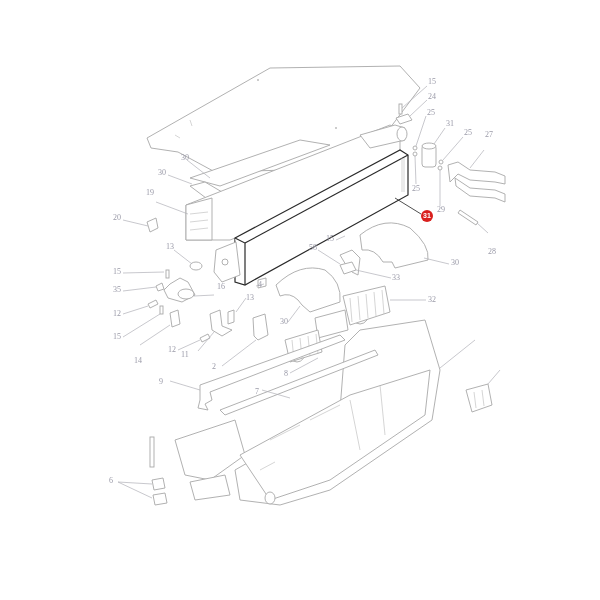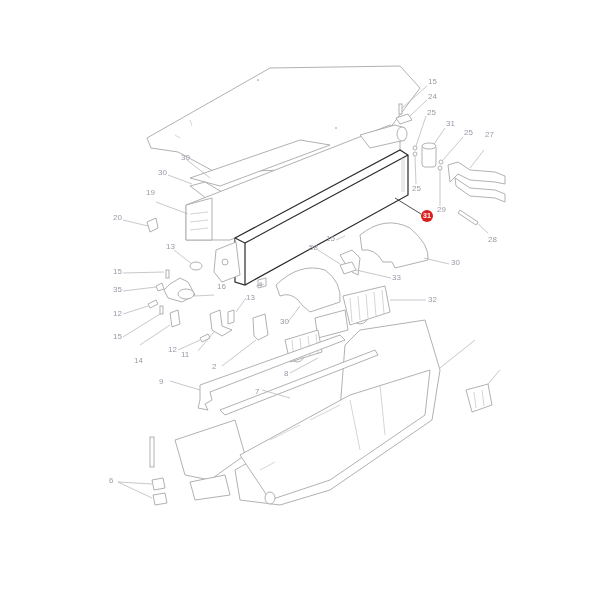--- a/index.html
+++ b/index.html
@@ -1,18 +1,18 @@
 <!DOCTYPE html>
 <html><head>
   <meta charset="utf-8">
   <style>
     html, body { margin: 0; padding: 0; background: #ffffff; }
     body { width: 600px; height: 600px; overflow: hidden; position: relative; font-family: "Liberation Sans", sans-serif; }
     #diagram { position: absolute; left: 0; top: 0; width: 600px; height: 600px; }
-    .lbl { position: absolute; font-size: 8px; color: #9a9aa8; font-family: Liberation Sans, sans-serif; line-height: 1; }
+    .lbl { position: absolute; font-size: 8px; color: #9a9aa8; font-family: Liberation Serif, serif; line-height: 1; }
     .badge { position: absolute; width: 12px; height: 12px; border-radius: 50%; background: #d9201e; color: #fff; font-size: 7px; font-weight: bold; text-align: center; line-height: 12px; font-family: "Liberation Sans", sans-serif; }
     svg .part { fill: #ffffff; stroke: #a8a8a8; stroke-width: 0.9; }
     svg .part-dark { fill: #ffffff; stroke: #2a2a2a; stroke-width: 1.2; }
     svg .line { stroke: #b0b0b8; stroke-width: 0.7; fill: none; }
     svg .lead-dark { stroke: #222; stroke-width: 0.8; fill: none; }
     svg .detail { stroke: #b8b8b8; stroke-width: 0.6; fill: none; }
   </style>
 </head>
 <body>
 
@@ -186,21 +186,21 @@
 
   
   <span class="lbl" style="left:428px;top:78px">15</span>
   <span class="lbl" style="left:428px;top:93px">24</span>
   <span class="lbl" style="left:427px;top:109px">25</span>
   <span class="lbl" style="left:446px;top:120px">31</span>
   <span class="lbl" style="left:464px;top:129px">25</span>
   <span class="lbl" style="left:485px;top:131px">27</span>
   <span class="lbl" style="left:412px;top:185px">25</span>
   <span class="lbl" style="left:437px;top:206px">29</span>
-  <span class="lbl" style="left:488px;top:236px">28</span>
+  <span class="lbl" style="left:488px;top:248px">28</span>
   <span class="badge" style="left:421px;top:210px">31</span>
   <span class="lbl" style="left:181px;top:154px">30</span>
   <span class="lbl" style="left:158px;top:169px">30</span>
   <span class="lbl" style="left:146px;top:189px">19</span>
   <span class="lbl" style="left:113px;top:214px">20</span>
   <span class="lbl" style="left:166px;top:243px">13</span>
   <span class="lbl" style="left:113px;top:268px">15</span>
   <span class="lbl" style="left:113px;top:286px">35</span>
   <span class="lbl" style="left:217px;top:283px">16</span>
   <span class="lbl" style="left:258px;top:281px">4</span>

